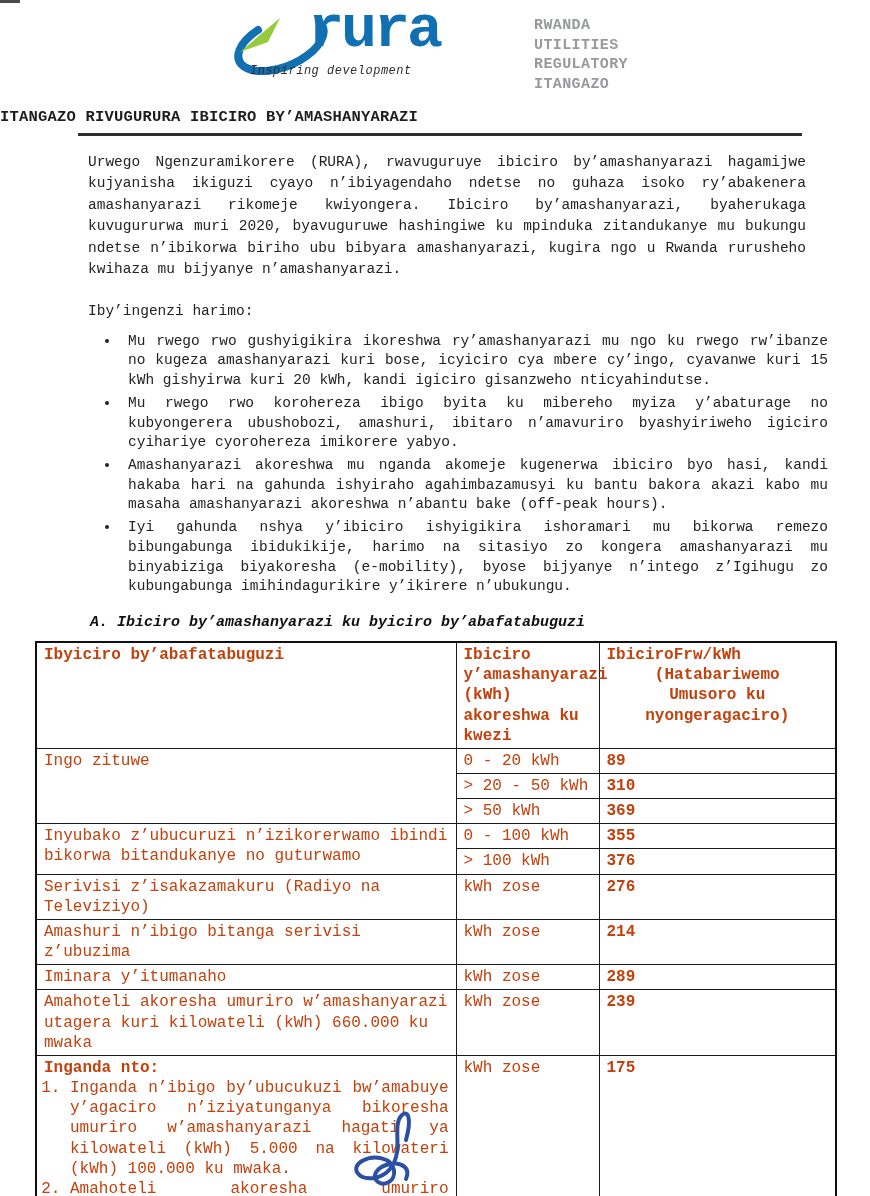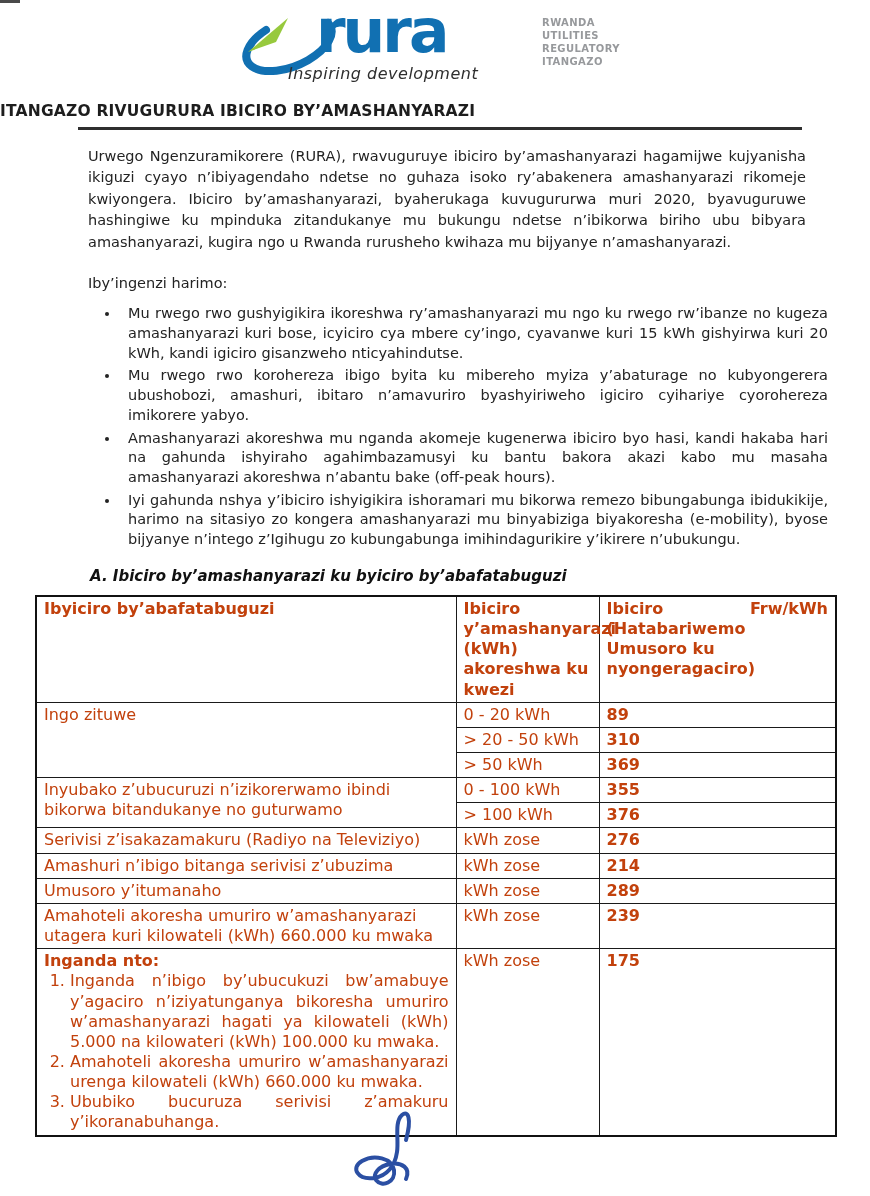--- a/index.html
+++ b/index.html
@@ -2,38 +2,38 @@
 <html><head>
 <meta charset="utf-8">
 <style>
   * { margin:0; padding:0; box-sizing:border-box; }
   html,body { background:#ffffff; }
   body {
     width:870px; height:1196px;
     font-family:"DejaVu Sans", sans-serif;
     color:#222; position:relative; overflow:hidden;
   }
-  .page { position:relative; width:870px; height:1196px; background:#fff; }
+  .page { position:relative; width:870px; height:1196px; background:#fff;font-family:Liberation Mono, monospace; }
 
   .scan-mark { position:absolute; left:0; top:0; width:20px; height:3px; background:#4a4a4a; }
 
   
   .letterhead { display:flex; justify-content:center; align-items:flex-start; padding-top:8px; gap:20px; }
   .logo { position:relative; width:260px; height:80px; }
   .logo-swoosh { position:absolute; left:-14px; top:2px; }
   .logo-word {
     position:absolute; left:66px; top:-12px;
     font-size:60px; font-weight:bold; color:#1170b2; letter-spacing:-3px;
   }
   .logo-tagline {
-    position:absolute; left:8px; top:56px; width:250px; text-align:center;
-    font-style:italic; font-size:16px; color:#2e2e2e; letter-spacing:0.5px;
+    position:absolute; left:8px; top:56px; width:250px; text-align:left;
+    font-style:italic; font-size:12px; color:#2e2e2e; letter-spacing:0.5px;
   }
   .authority {
-    padding-top:8px; font-size:10px; font-weight:bold;
+    padding-top:8px; font-size:15px; font-weight:bold;
     color:#97999c; line-height:1.3; letter-spacing:0.4px;margin-left:12px;
   }
   .authority span { display:block; }
 
   
   .doc-title { text-align:left; font-size:15.5px; font-weight:bold; color:#1d1d1d; margin-top:14px; letter-spacing:0.2px; }
   .title-rule { height:3px; background:#2f2f2f; width:724px; margin:7px 0 0 78px; }
 
   
   .intro { margin:16px 64px 0 88px; text-align:justify; font-size:14.5px; line-height:1.48; color:#232323; }
@@ -41,22 +41,22 @@
   ul.kp { margin:13px 42px 0 120px; }
   ul.kp li { text-align:justify; font-size:14.5px; line-height:1.36; color:#232323; padding-left:8px; margin-bottom:3px; }
 
   .section-heading { margin:17px 0 0 90px; font-weight:bold; font-style:italic; font-size:15px; color:#111; }
 
   
   table.tariff { margin:10px 0 0 35px; width:800px; border-collapse:collapse; table-layout:fixed; font-size:16px; line-height:1.26; color:#c2410c; border:2.5px solid #111; }
   table.tariff th, table.tariff td { border:1.6px solid #1a1a1a; padding:2px 7px; vertical-align:top; text-align:left; }
   table.tariff thead th { font-weight:bold; }
   th.h-col2 { text-align:justify; }
-  .c3line1 { display:flex; justify-content:space-between; }
-  .c3note { display:block; }
+  .c3line1 { display:flex; }
+  .c3note { display:block;text-align:center; }
   td.cat { text-align:justify; }
   td.val { text-align:center; font-weight:bold; vertical-align:middle; }
   td.inganda-cell b { display:block; }
   td.inganda-cell ol { margin:0; padding-left:26px; }
   td.inganda-cell ol li { text-align:justify; margin:0; }
   td.mid { vertical-align:middle; }
 
   
   .footer-band { position:absolute; left:0; top:1037px; width:870px; height:67px; background:#135f9e; color:#fff; font-weight:bold; font-size:13.5px; }
   .footer-band span { position:absolute; white-space:nowrap; }
@@ -157,21 +157,21 @@
         <td class="cat">Serivisi z’isakazamakuru (Radiyo na Televiziyo)</td>
         <td>kWh zose</td>
         <td class="val">276</td>
       </tr>
       <tr>
         <td class="cat">Amashuri n’ibigo bitanga serivisi z’ubuzima</td>
         <td>kWh zose</td>
         <td class="val">214</td>
       </tr>
       <tr>
-        <td class="cat">Umusoro y’itumanaho</td>
+        <td class="cat">Iminara y’itumanaho</td>
         <td>kWh zose</td>
         <td class="val">289</td>
       </tr>
       <tr>
         <td class="cat">Amahoteli akoresha umuriro w’amashanyarazi utagera kuri kilowateli (kWh) 660.000 ku mwaka</td>
         <td>kWh zose</td>
         <td class="val">239</td>
       </tr>
       <tr>
         <td class="cat inganda-cell">

